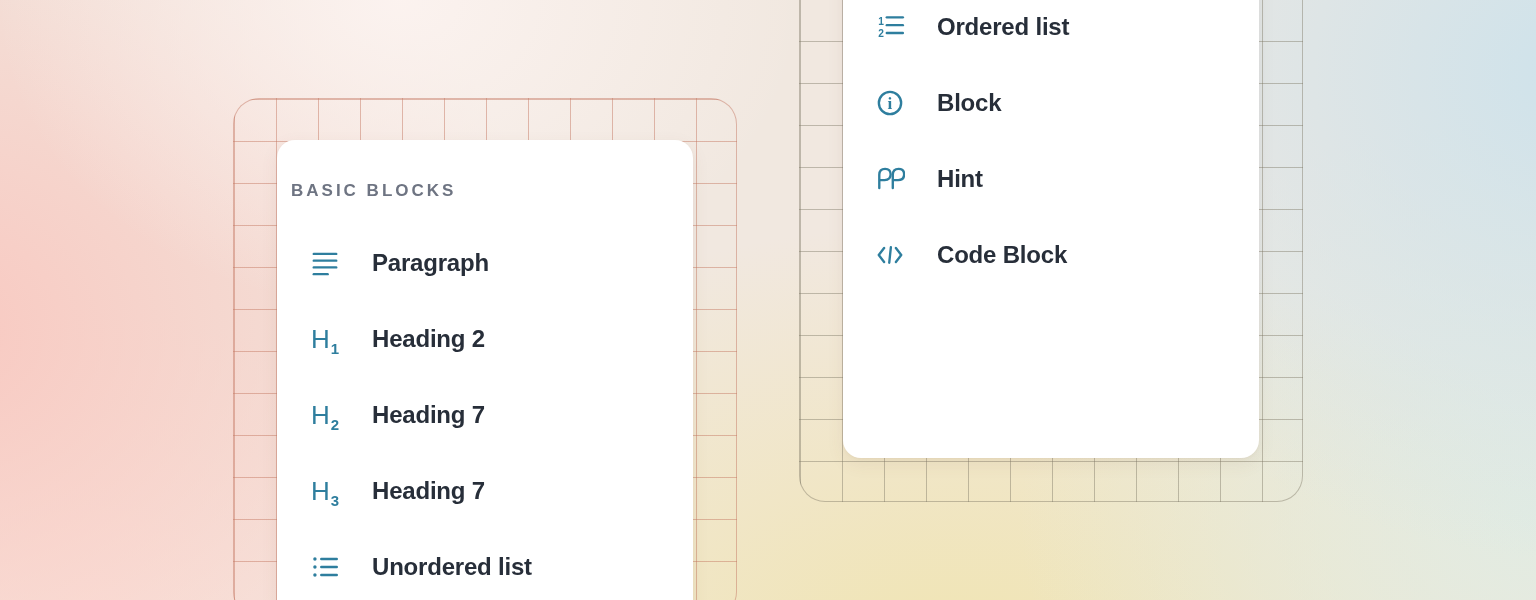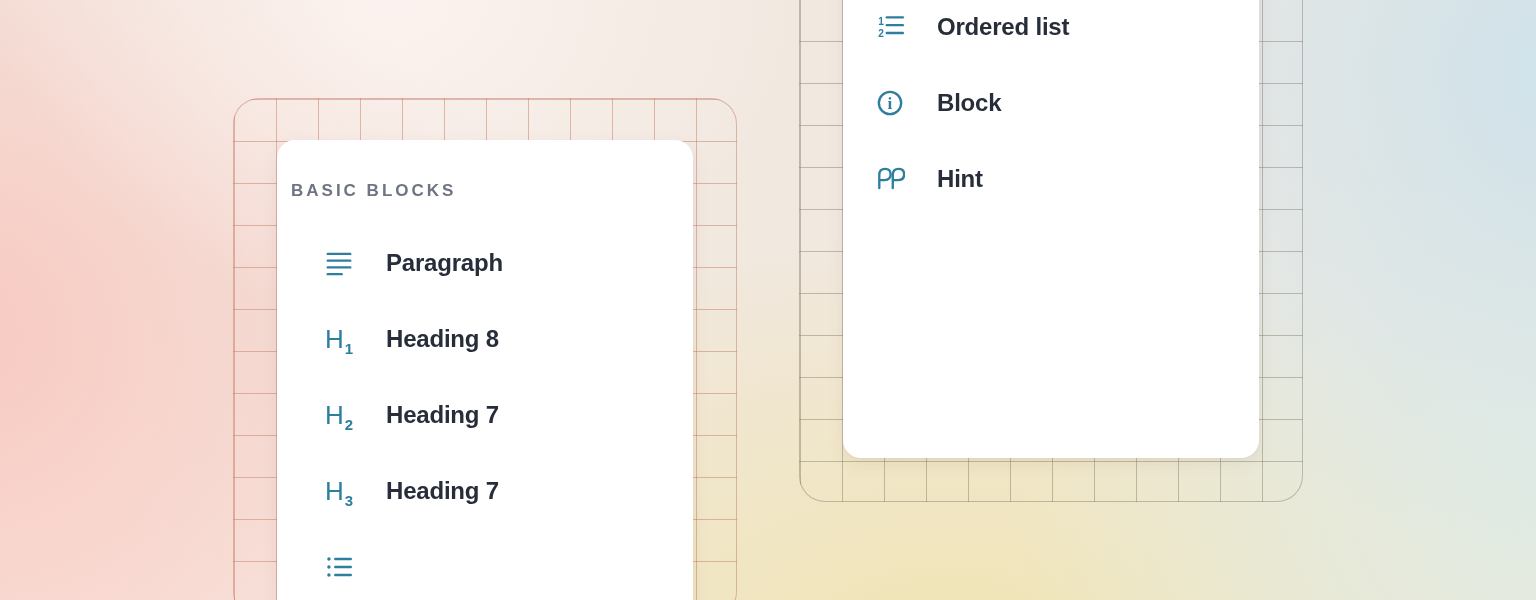--- a/index.html
+++ b/index.html
@@ -47,21 +47,21 @@
   .section-header{
     margin:42px 0 0 14px;
     font-size:17px;font-weight:700;letter-spacing:3px;
     color:var(--header);line-height:17px;
   }
   .rows{margin-top:26px;}
   .menu-card.right .rows{margin-top:67px;}
   .menu-row{
     display:flex;align-items:center;height:76px;cursor:pointer;
   }
-  .menu-card.left .menu-row{padding-left:47px;text-align:right;}
+  .menu-card.left .menu-row{padding-left:33px;text-align:right;}
   .menu-card.right .menu-row{padding-left:32px;}
   .icon-box{
     width:30px;height:30px;flex:0 0 30px;color:var(--accent);
     display:flex;align-items:center;justify-content:center;
   }
   .icon-box svg{width:30px;height:30px;display:block;}
   .row-label{
     margin-left:32px;font-size:24px;font-weight:600;
     letter-spacing:-0.2px;color:var(--label);white-space:nowrap;
   }
@@ -97,21 +97,21 @@
         <span class="row-label">Paragraph</span>
       </div>
 
       <div class="menu-row">
         <span class="icon-box">
           <span class="hicon">
               <span class="h-letter">H</span>
               <span class="h-sub">1</span>
             </span>
         </span>
-        <span class="row-label">Heading 8</span>
+        <span class="row-label">Heading 2</span>
       </div>
 
       <div class="menu-row">
         <span class="icon-box">
           <span class="hicon">
               <span class="h-letter">H</span>
               <span class="h-sub">2</span>
             </span>
         </span>
         <span class="row-label">Heading 7</span>
@@ -131,20 +131,21 @@
         <span class="icon-box">
           <svg viewBox="0 0 28 28" aria-hidden="true">
             <circle class="dot" cx="4.6" cy="6.5" r="1.6"></circle>
             <circle class="dot" cx="4.6" cy="14" r="1.6"></circle>
             <circle class="dot" cx="4.6" cy="21.5" r="1.6"></circle>
             <path class="st" d="M10.5 6.5 H25"></path>
             <path class="st" d="M10.5 14 H25"></path>
             <path class="st" d="M10.5 21.5 H25"></path>
           </svg>
         </span>
+        <span class="row-label">Unordered list</span>
       </div>
 
     </div>
   </div>
 
   <div class="menu-card right">
     <div class="rows">
 
       <div class="menu-row">
         <span class="icon-box">
@@ -174,17 +175,27 @@
       <div class="menu-row">
         <span class="icon-box">
           <svg viewBox="0 0 28 28" aria-hidden="true">
             <path class="st" stroke-width="2.4" d="M4 22.5 V10 Q4 4.5 9.4 4.5 Q14.6 4.5 14.6 9.6 Q14.6 15 9 15 H4.2"></path>
             <path class="st" stroke-width="2.4" transform="translate(12.6,0)" d="M4 22.5 V10 Q4 4.5 9.4 4.5 Q14.6 4.5 14.6 9.6 Q14.6 15 9 15 H4.2"></path>
           </svg>
         </span>
         <span class="row-label">Hint</span>
       </div>
 
+      <div class="menu-row">
+        <span class="icon-box">
+          <svg viewBox="0 0 28 28" aria-hidden="true">
+            <path class="st" d="M8.5 7.5 L3.5 14 L8.5 20.5"></path>
+            <path class="st" d="M19.5 7.5 L24.5 14 L19.5 20.5"></path>
+            <path class="st" d="M14.8 6.8 L13.3 21.2"></path>
+          </svg>
+        </span>
+        <span class="row-label">Code Block</span>
+      </div>
 
     </div>
   </div>
 
 </div>
 
 </body></html>

